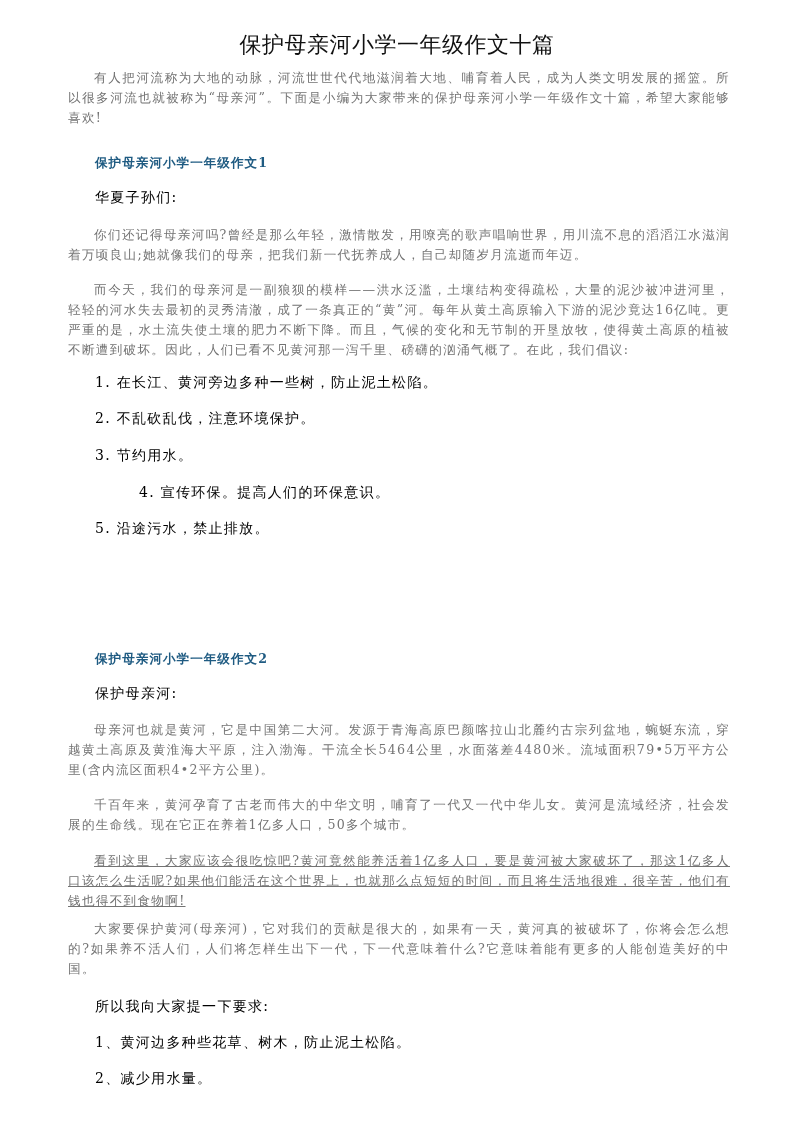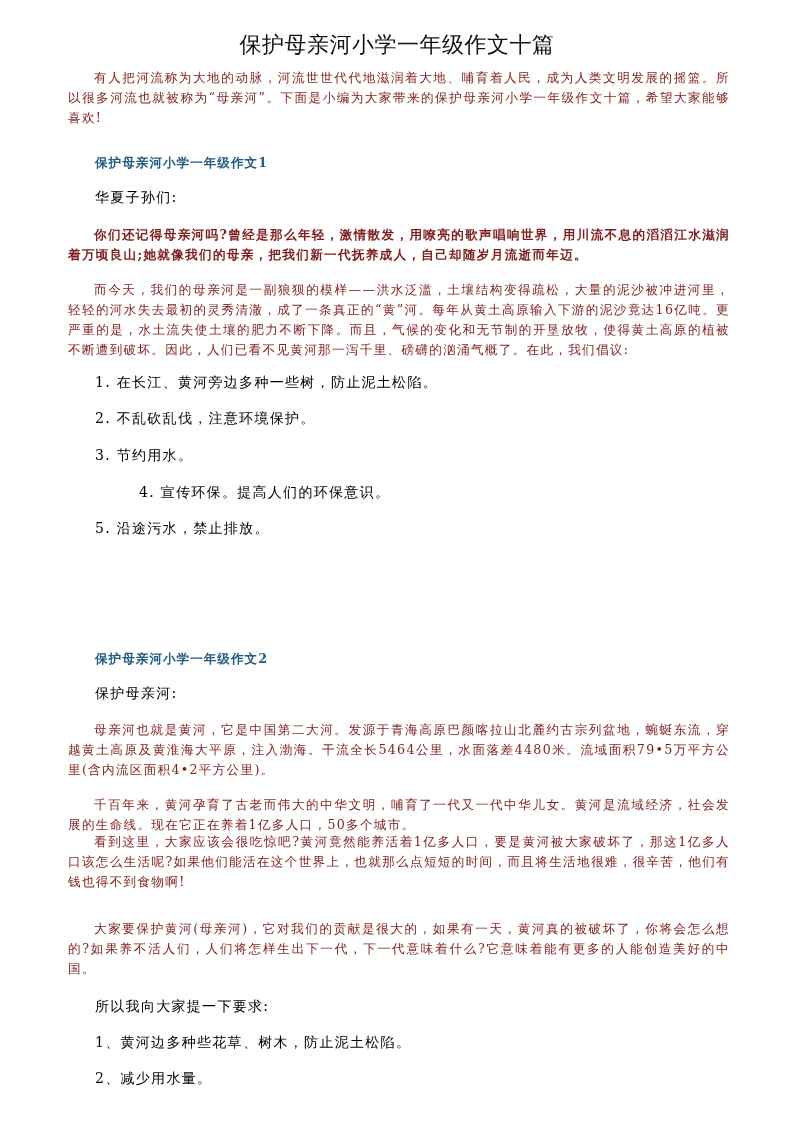--- a/index.html
+++ b/index.html
@@ -6,21 +6,21 @@
   body { width: 794px; height: 1123px; overflow: hidden; position: relative; }
   .page { position: absolute; left: 0; top: 0; width: 672px; height: 1123px; background: #fff; }
   .title {
     position: absolute; left: 0; top: 30px; width: 794px; text-align: center;
     font-family: "DejaVu Sans", "Liberation Sans", sans-serif;
     font-size: 22px; color: #111; letter-spacing: 0.5px;
   }
   .p {
     position: absolute; left: 68px; width: 662px;
     font-family: "DejaVu Serif", "Liberation Serif", serif;
-    font-size: 12.6px; line-height: 20px; color: #7f1d1d;
+    font-size: 12.6px; line-height: 20px; color: #737373;
     text-indent: 26px; letter-spacing: 1.3px; text-align: justify;
   }
   .h {
     position: absolute; left: 95px;
     font-family: "DejaVu Serif", "Liberation Serif", serif;
     font-size: 12.6px; font-weight: bold; color: #1f5b82; letter-spacing: 1px;
   }
   .li {
     position: absolute; left: 95px;
     font-family: "DejaVu Serif", "Liberation Serif", serif;
@@ -30,33 +30,33 @@
 </head>
 <body>
 
 <div class="page">
   <div class="title">保护母亲河小学一年级作文十篇</div>
 
   <div class="p" style="top:68px;">有人把河流称为大地的动脉，河流世世代代地滋润着大地、哺育着人民，成为人类文明发展的摇篮。所以很多河流也就被称为“母亲河”。下面是小编为大家带来的保护母亲河小学一年级作文十篇，希望大家能够喜欢!</div>
 
   <div class="h" style="top:155px;">保护母亲河小学一年级作文1</div>
   <div class="li" style="top:187px;">华夏子孙们:</div>
-  <div class="p" style="top:225px;font-weight:bold;">你们还记得母亲河吗?曾经是那么年轻，激情散发，用嘹亮的歌声唱响世界，用川流不息的滔滔江水滋润着万顷良山;她就像我们的母亲，把我们新一代抚养成人，自己却随岁月流逝而年迈。</div>
+  <div class="p" style="top:225px;">你们还记得母亲河吗?曾经是那么年轻，激情散发，用嘹亮的歌声唱响世界，用川流不息的滔滔江水滋润着万顷良山;她就像我们的母亲，把我们新一代抚养成人，自己却随岁月流逝而年迈。</div>
   <div class="p" style="top:280px;">而今天，我们的母亲河是一副狼狈的模样——洪水泛滥，土壤结构变得疏松，大量的泥沙被冲进河里，轻轻的河水失去最初的灵秀清澈，成了一条真正的“黄”河。每年从黄土高原输入下游的泥沙竟达16亿吨。更严重的是，水土流失使土壤的肥力不断下降。而且，气候的变化和无节制的开垦放牧，使得黄土高原的植被不断遭到破坏。因此，人们已看不见黄河那一泻千里、磅礴的汹涌气概了。在此，我们倡议:</div>
 
   <div class="li" style="top:372px;">1. 在长江、黄河旁边多种一些树，防止泥土松陷。</div>
   <div class="li" style="top:408px;">2. 不乱砍乱伐，注意环境保护。</div>
   <div class="li" style="top:445px;">3. 节约用水。</div>
   <div class="li" style="top:482px;margin-left:44px;">4. 宣传环保。提高人们的环保意识。</div>
   <div class="li" style="top:518px;">5. 沿途污水，禁止排放。</div>
 
 
   <div class="h" style="top:651px;">保护母亲河小学一年级作文2</div>
   <div class="li" style="top:683px;">保护母亲河:</div>
   <div class="p" style="top:720px;">母亲河也就是黄河，它是中国第二大河。发源于青海高原巴颜喀拉山北麓约古宗列盆地，蜿蜒东流，穿越黄土高原及黄淮海大平原，注入渤海。干流全长5464公里，水面落差4480米。流域面积79•5万平方公里(含内流区面积4•2平方公里)。</div>
   <div class="p" style="top:795px;">千百年来，黄河孕育了古老而伟大的中华文明，哺育了一代又一代中华儿女。黄河是流域经济，社会发展的生命线。现在它正在养着1亿多人口，50多个城市。</div>
-  <div class="p" style="top:832px;">看到这里，大家应该会很吃惊吧?黄河竟然能养活着1亿多人口，要是黄河被大家破坏了，那这1亿多人口该怎么生活呢?如果他们能活在这个世界上，也就那么点短短的时间，而且将生活地很难，很辛苦，他们有钱也得不到食物啊!</div>
+  <div class="p" style="top:851px;text-decoration:underline;">看到这里，大家应该会很吃惊吧?黄河竟然能养活着1亿多人口，要是黄河被大家破坏了，那这1亿多人口该怎么生活呢?如果他们能活在这个世界上，也就那么点短短的时间，而且将生活地很难，很辛苦，他们有钱也得不到食物啊!</div>
   <div class="p" style="top:919px;">大家要保护黄河(母亲河)，它对我们的贡献是很大的，如果有一天，黄河真的被破坏了，你将会怎么想的?如果养不活人们，人们将怎样生出下一代，下一代意味着什么?它意味着能有更多的人能创造美好的中国。</div>
   <div class="li" style="top:996px;">所以我向大家提一下要求:</div>
 
   <div class="li" style="top:1032px;">1、黄河边多种些花草、树木，防止泥土松陷。</div>
   <div class="li" style="top:1068px;">2、减少用水量。</div>
 </div>
 
 </body></html>

